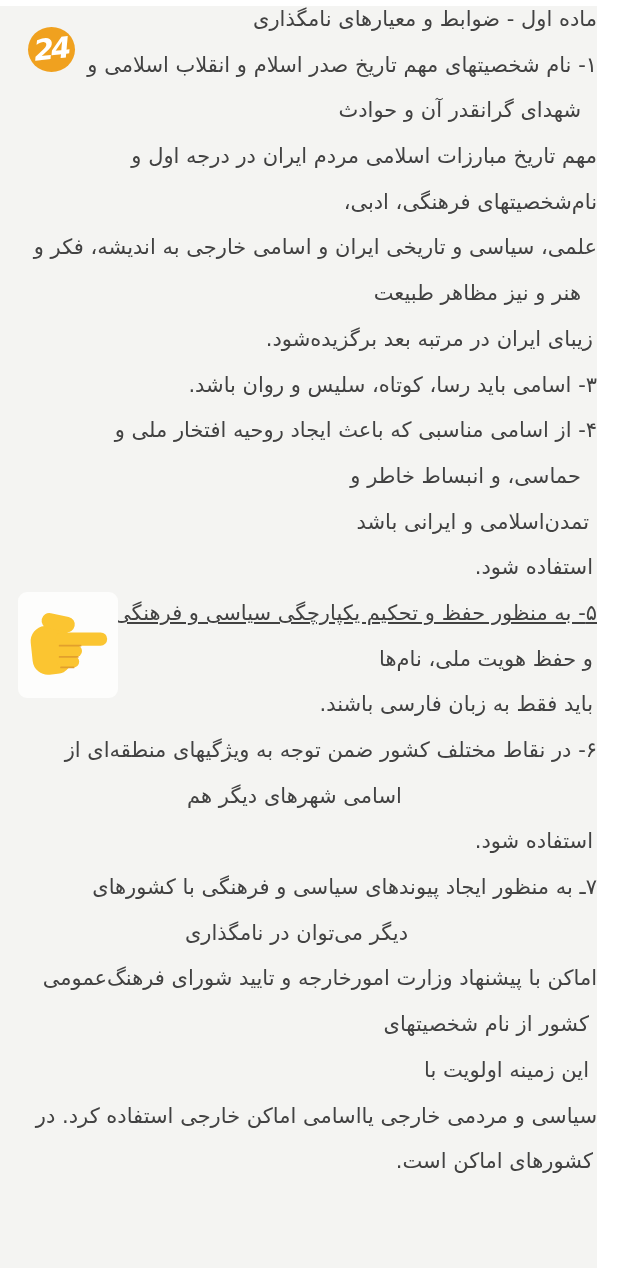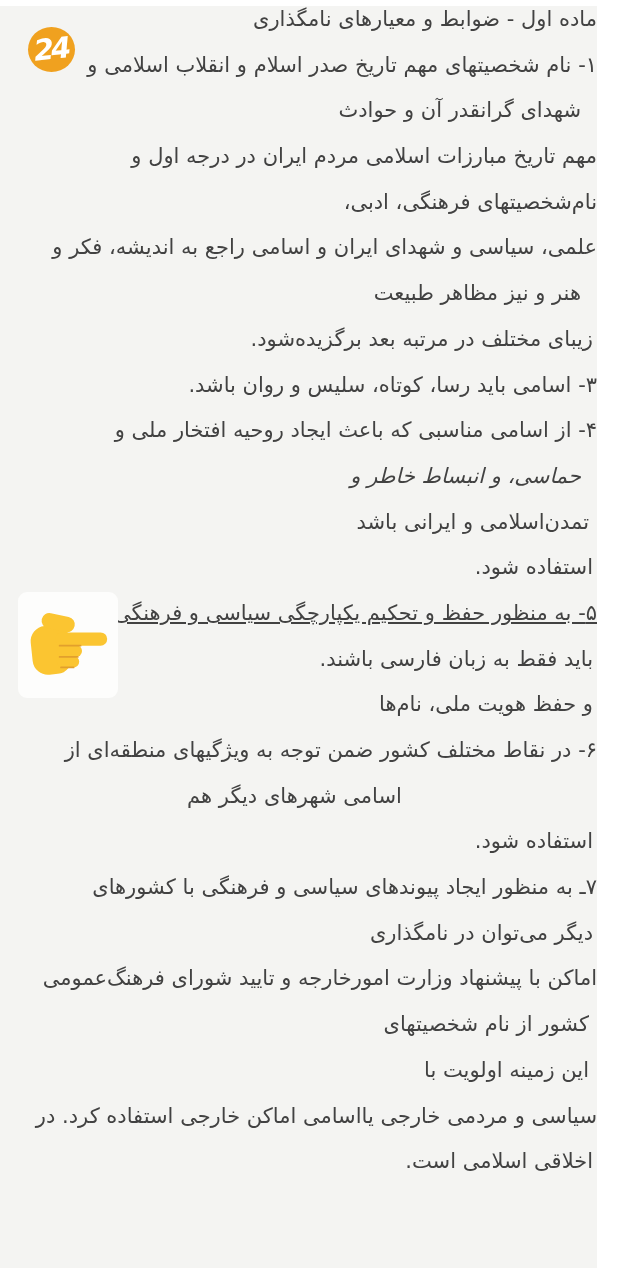--- a/index.html
+++ b/index.html
@@ -57,41 +57,41 @@
 <body>
 
 <div class="panel"></div>
 
 <div class="doc">
     <div class="line" style="padding-right: 0px;">ماده اول - ضوابط و معیارهای نامگذاری</div>
     <div class="line" style="padding-right: 0px;">۱- نام شخصیتهای مهم تاریخ صدر اسلام و انقلاب اسلامی و</div>
     <div class="line" style="padding-right: 16px;">شهدای گرانقدر آن و حوادث</div>
     <div class="line" style="padding-right: 0px;">مهم تاریخ مبارزات اسلامی مردم ایران در درجه اول و</div>
     <div class="line" style="padding-right: 0px;">نام‌شخصیتهای فرهنگی، ادبی،</div>
-    <div class="line" style="padding-right: 0px;">علمی، سیاسی و شهدای ایران و اسامی راجع به اندیشه، فکر و</div>
+    <div class="line" style="padding-right: 0px;">علمی، سیاسی و تاریخی ایران و اسامی خارجی به اندیشه، فکر و</div>
     <div class="line" style="padding-right: 16px;">هنر و نیز مظاهر طبیعت</div>
-    <div class="line" style="padding-right: 4px;">زیبای مختلف در مرتبه بعد برگزیده‌شود.</div>
+    <div class="line" style="padding-right: 4px;">زیبای ایران در مرتبه بعد برگزیده‌شود.</div>
     <div class="line" style="padding-right: 0px;">۳- اسامی باید رسا، کوتاه، سلیس و روان باشد.</div>
     <div class="line" style="padding-right: 0px;">۴- از اسامی مناسبی که باعث ایجاد روحیه افتخار ملی و</div>
-    <div class="line" style="padding-right: 16px; font-style: italic;">حماسی، و انبساط خاطر و</div>
+    <div class="line" style="padding-right: 16px;">حماسی، و انبساط خاطر و</div>
     <div class="line" style="padding-right: 8px; margin-left: 13px;">تمدن‌اسلامی و ایرانی باشد</div>
     <div class="line" style="padding-right: 4px;">استفاده شود.</div>
     <div class="line" style="padding-right: 0px; text-decoration: underline;">۵- به منظور حفظ و تحکیم یکپارچگی سیاسی و فرهنگی کشور</div>
+    <div class="line" style="padding-right: 4px;">و حفظ هویت ملی، نام‌ها</div>
     <div class="line" style="padding-right: 4px;">باید فقط به زبان فارسی باشند.</div>
-    <div class="line" style="padding-right: 4px;">و حفظ هویت ملی، نام‌ها</div>
     <div class="line" style="padding-right: 0px;">۶- در نقاط مختلف کشور ضمن توجه به ویژگیهای منطقه‌ای از</div>
     <div class="line" style="padding-right: 8px; text-align: center;">اسامی شهرهای دیگر هم</div>
     <div class="line" style="padding-right: 4px;">استفاده شود.</div>
     <div class="line" style="padding-right: 0px; margin-left: 12px;">۷ـ به منظور ایجاد پیوندهای سیاسی و فرهنگی با کشورهای</div>
-    <div class="line" style="padding-right: 4px;">دیگر می‌توان در نامگذاری</div>
+    <div class="line" style="padding-right: 4px; text-align: center;">دیگر می‌توان در نامگذاری</div>
     <div class="line" style="padding-right: 0px;">اماکن با پیشنهاد وزارت امورخارجه و تایید شورای فرهنگ‌عمومی</div>
     <div class="line" style="padding-right: 8px;">کشور از نام شخصیتهای</div>
     <div class="line" style="padding-right: 8px;">این زمینه اولویت با</div>
     <div class="line" style="padding-right: 0px;">سیاسی و مردمی خارجی یااسامی اماکن خارجی استفاده کرد. در</div>
-    <div class="line" style="padding-right: 4px;">اخلاقی اسلامی است.</div>
+    <div class="line" style="padding-right: 4px;">کشورهای اماکن است.</div>
   </div>
 
 <div class="logo">
   <span>24</span>
 </div>
 
 <div class="pointer-box">
   <svg viewBox="0 0 120 104" aria-hidden="true">
 
     <rect x="8" y="24" width="56" height="70" rx="22" transform="rotate(-6 36 59)" style="fill:var(--hand_fill)"></rect>

